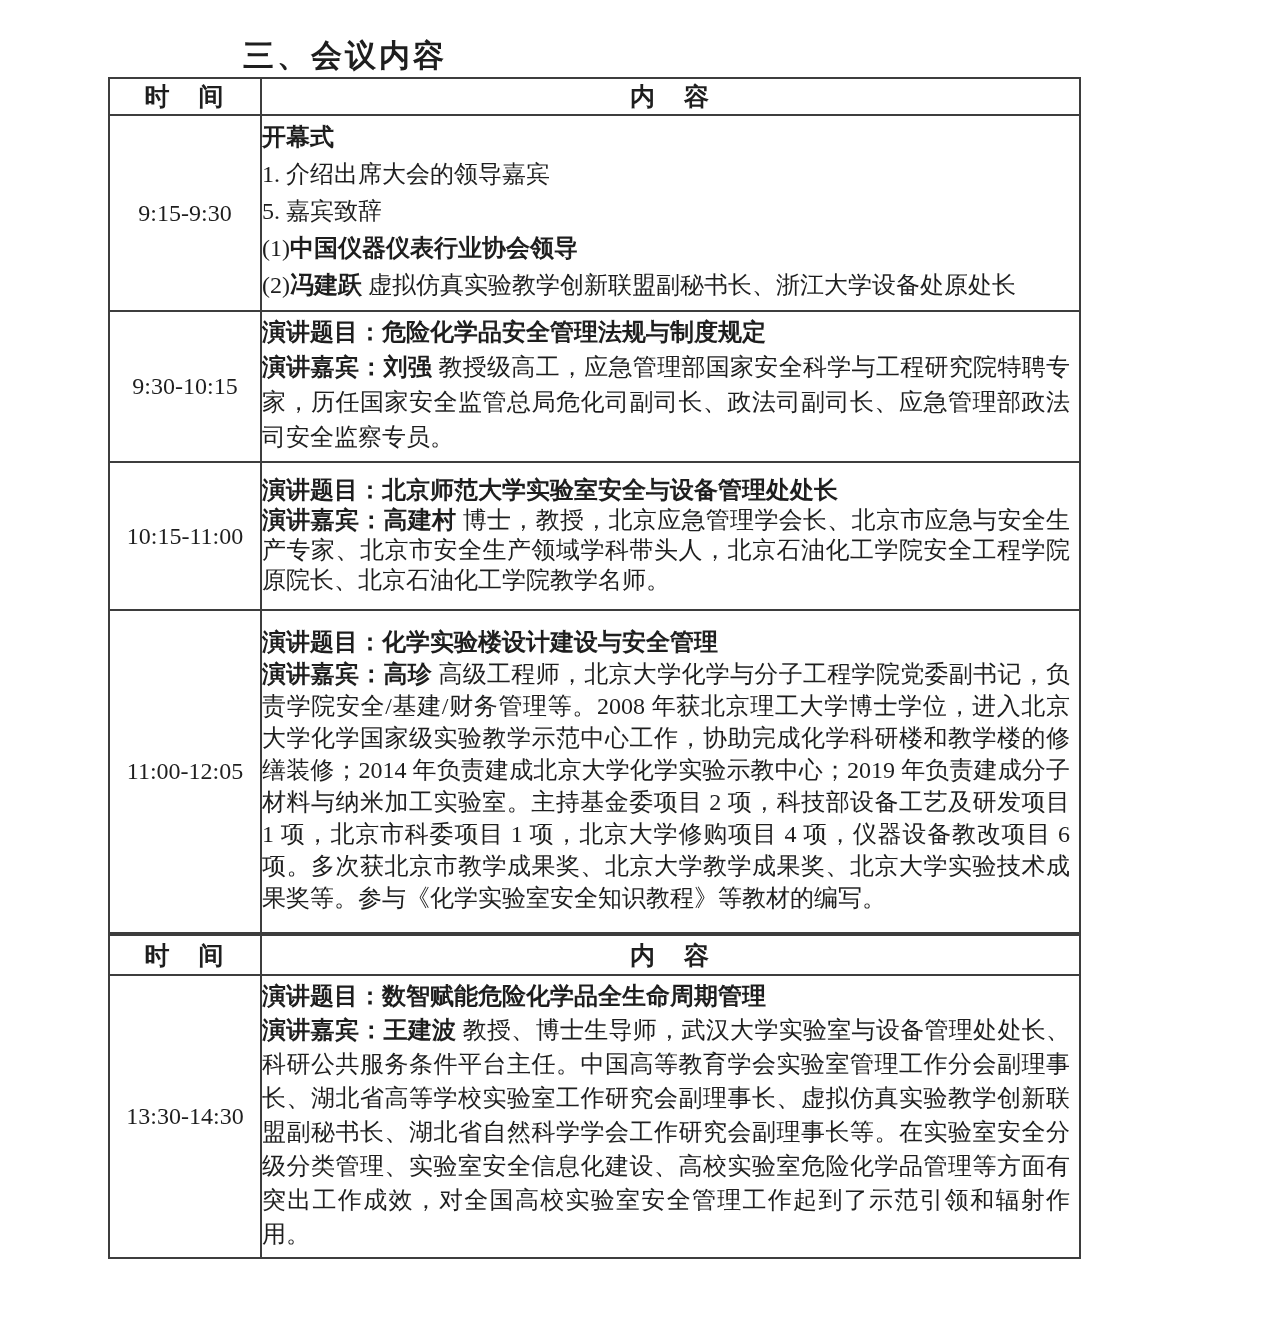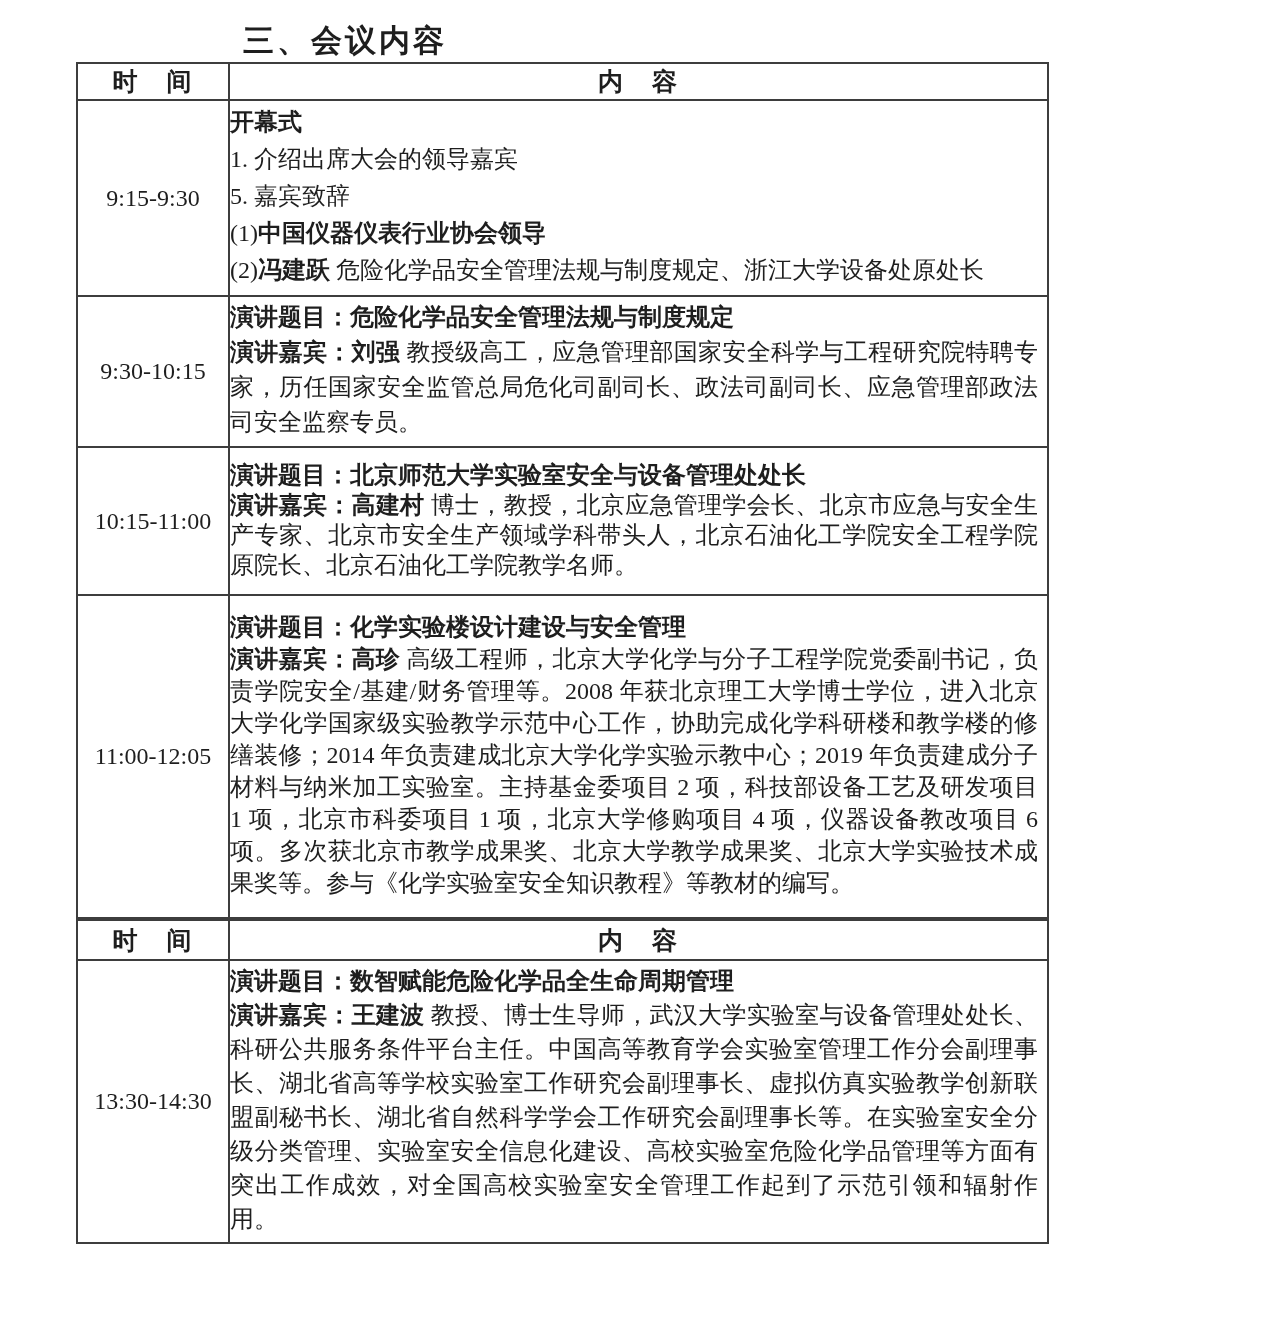--- a/index.html
+++ b/index.html
@@ -6,34 +6,34 @@
   body {
     width:1280px; min-height:1339px;
     background:#ffffff;
     color:#1e1e1e;
     font-family:"Liberation Serif","DejaVu Serif",serif;
   }
   .page { padding-top:20px; }
 
   .section-title {
     font-size:31px; font-weight:700;
-    margin:0 0 0 243px;
+    margin:15px 0 0 243px;
     letter-spacing:3px;
   }
 
   .host-line {
     font-size:29px;
     margin:28px 0 10px 178px;
     white-space:nowrap;
   }
   .host-line .host-name { font-weight:700; margin:0 14px 0 4px; }
 
   table.schedule {
     border-collapse:collapse;
-    margin-left:76px;
+    margin-left:108px;
     width:973px;
     table-layout:fixed;
   }
   table.schedule col.c-time { width:152px; }
   table.schedule th, table.schedule td {
     border:2px solid #3d3d3d;
   }
   table.schedule th {
     font-size:25px; font-weight:700;
     height:30px; padding:1px 0;
@@ -86,21 +86,21 @@
       </tr>
     </thead>
     <tbody>
         <tr>
           <td class="time-cell">9:15-9:30</td>
           <td class="content-cell">
             <p><b>开幕式</b></p>
             <p><span>1. 介绍出席大会的领导嘉宾</span></p>
             <p><span>5. 嘉宾致辞</span></p>
             <p><span>(1)</span><b>中国仪器仪表行业协会领导</b></p>
-            <p><span>(2)</span><b>冯建跃</b><span> 危险化学品安全管理法规与制度规定、浙江大学设备处原处长</span></p>
+            <p><span>(2)</span><b>冯建跃</b><span> 虚拟仿真实验教学创新联盟副秘书长、浙江大学设备处原处长</span></p>
           </td>
         </tr>
         <tr>
           <td class="time-cell">9:30-10:15</td>
           <td class="content-cell">
             <p><b>演讲题目：危险化学品安全管理法规与制度规定</b></p>
             <p><b>演讲嘉宾：刘强</b><span> 教授级高工，应急管理部国家安全科学与工程研究院特聘专家，历任国家安全监管总局危化司副司长、政法司副司长、应急管理部政法司安全监察专员。</span></p>
           </td>
         </tr>
         <tr>

